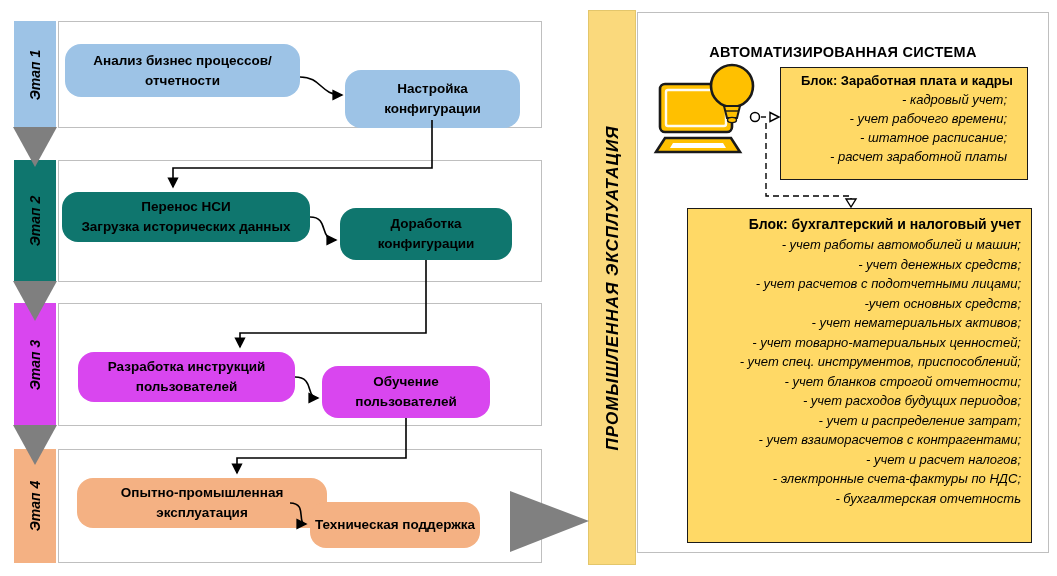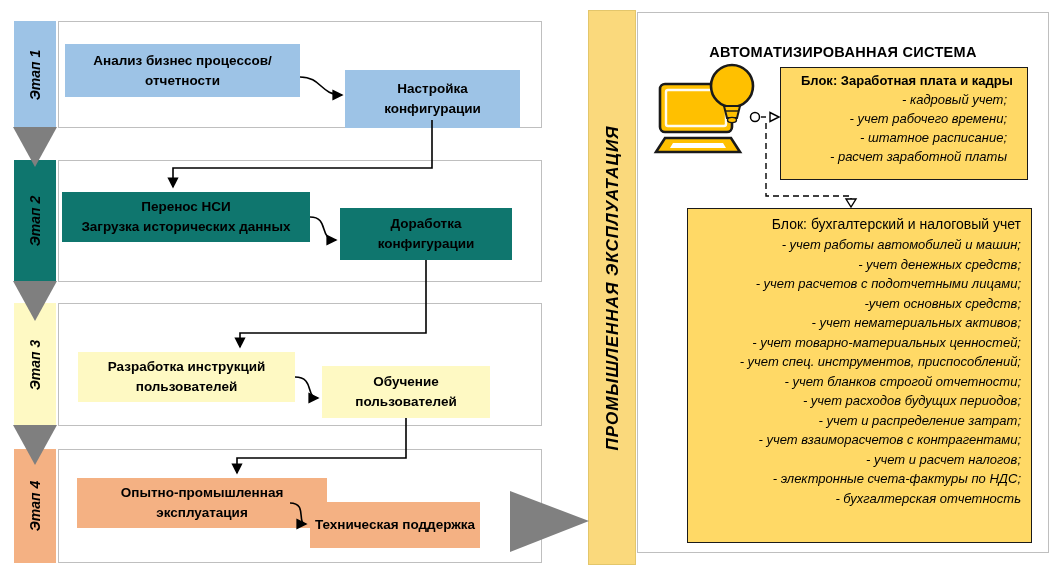--- a/index.html
+++ b/index.html
@@ -8,42 +8,42 @@
     font-family:"Liberation Sans","DejaVu Sans",sans-serif;color:#000;
   }
   
   .row{position:absolute;left:58px;width:484px;background:#fff;border:1.5px solid #BFBFBF;box-sizing:border-box;z-index:1;}
   .r1{top:21px;height:107px}.r2{top:160px;height:122px}.r3{top:303px;height:123px}.r4{top:449px;height:114px}
   .rowhdr{position:absolute;font-weight:bold;font-size:14.5px;letter-spacing:.3px;white-space:nowrap;}
   .h1{left:68px;top:27px}.h2{left:68px;top:168px}.h3{left:80px;top:311px}.h4{left:78px;top:456px}
   .tab{position:absolute;left:14px;width:42px;display:flex;align-items:center;justify-content:center;z-index:1;}
   .t1{top:21px;height:107px}.t2{top:160px;height:122px}.t3{top:303px;height:123px}.t4{top:449px;height:114px}
   .tab span{transform:rotate(-90deg);white-space:nowrap;font-weight:bold;font-style:italic;font-size:14px;}
-  .c1{background:#9DC3E6}.c2{background:#0f766e}.c3{background:#fef9c3}.c4{background:#F4B183}
-  .pbox{position:absolute;border-radius:0;display:flex;flex-direction:column;align-items:center;justify-content:center;
+  .c1{background:#9DC3E6}.c2{background:#0f766e}.c3{background:#d946ef}.c4{background:#F4B183}
+  .pbox{position:absolute;border-radius:16px;display:flex;flex-direction:column;align-items:center;justify-content:center;
         text-align:center;font-weight:bold;font-size:13.5px;line-height:1.45;z-index:2;box-sizing:border-box;padding:8px 4px;}
   .b11{left:65px;top:44px;width:235px;height:53px}
   .b12{left:345px;top:70px;width:175px;height:58px}
   .b21{left:62px;top:192px;width:248px;height:50px}
   .b22{left:340px;top:208px;width:172px;height:52px}
   .b31{left:78px;top:352px;width:217px;height:50px}
   .b32{left:322px;top:366px;width:168px;height:52px}
   .b41{left:77px;top:478px;width:250px;height:50px}
   .b42{left:310px;top:502px;width:170px;height:46px}
   
   .vband{position:absolute;left:588px;top:10px;width:48px;height:555px;background:#FAD97C;border:1px solid #E3C66B;
          box-sizing:border-box;display:flex;align-items:center;justify-content:center;z-index:1;}
   .vband span{transform:rotate(-90deg);white-space:nowrap;font-weight:bold;font-style:italic;font-size:17px;letter-spacing:1px;}
   .panel{position:absolute;left:637px;top:12px;width:412px;height:541px;background:#fff;border:1.5px solid #BFBFBF;box-sizing:border-box;z-index:1;}
   .ptitle{position:absolute;left:637px;top:26px;width:412px;text-align:center;font-weight:bold;font-size:14.5px;letter-spacing:.3px;z-index:2;margin-top:18px;}
   .block{position:absolute;background:#FFD966;border:1.6px solid #1a1a1a;box-sizing:border-box;z-index:2;}
   .blk1{left:780px;top:67px;width:248px;height:113px;padding:3px 20px;}
   .blk2{left:687px;top:208px;width:345px;height:335px;padding:5px 10px;}
   .btitle{font-weight:bold;font-size:13px;line-height:19px;text-align:center;white-space:nowrap;}
-  .btitle2{font-weight:normal;font-size:14px;line-height:21px;text-align:right;white-space:nowrap;}
+  .btitle2{font-weight:bold;font-size:14px;line-height:21px;text-align:right;white-space:nowrap;}
   .blk-items{text-align:right;}
   .blk1 .blk-item{font-style:italic;font-size:13px;line-height:19px;white-space:nowrap;}
   .blk2 .blk-item{font-style:italic;font-size:13px;line-height:19.5px;white-space:nowrap;}
   .laptop{position:absolute;left:648px;top:60px;z-index:2;}
   
   .overlay{position:absolute;left:0;top:0;z-index:5;pointer-events:none;}
 </style>
 </head>
 <body>
 

